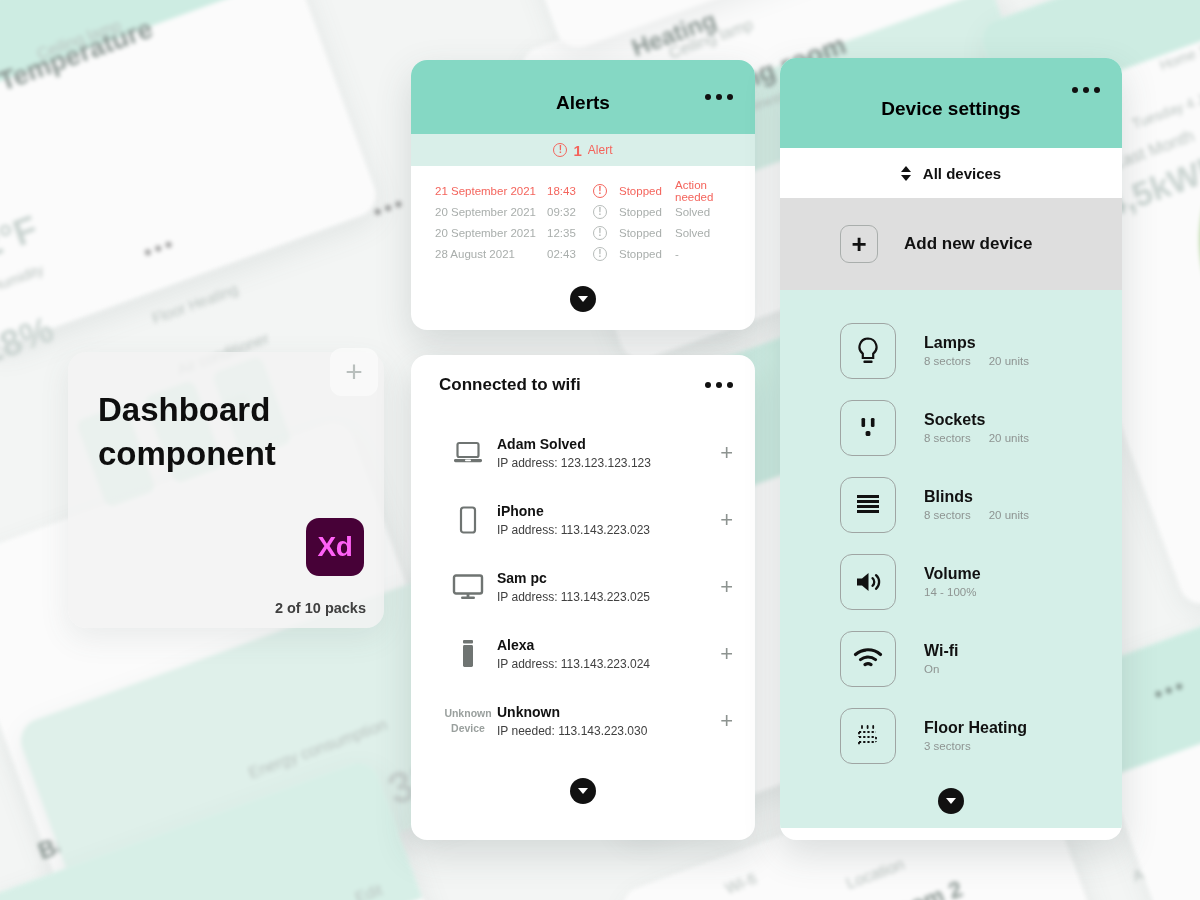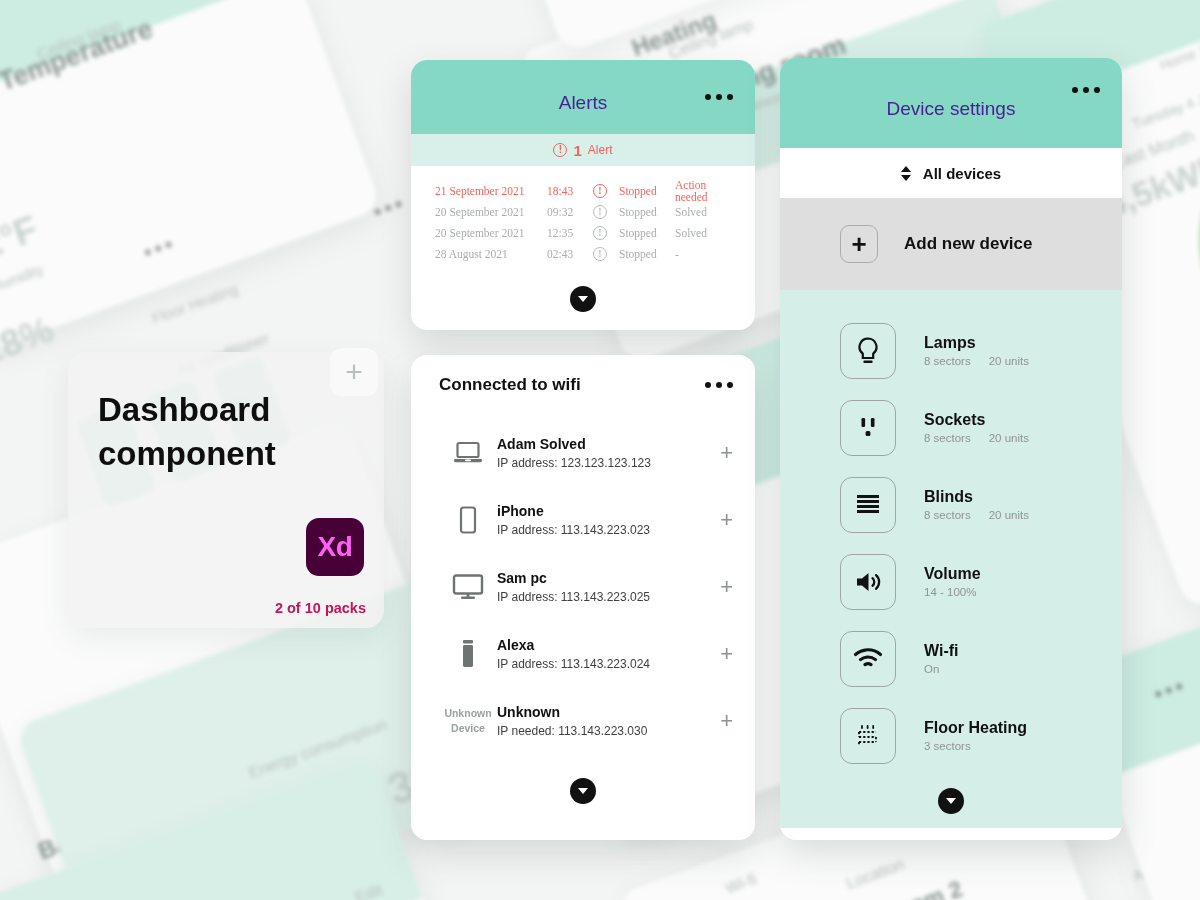--- a/index.html
+++ b/index.html
@@ -47,21 +47,21 @@
     background: #ffffff;
     border-radius: 16px;
     box-shadow: 0 14px 36px rgba(60,80,75,.17);
     overflow: hidden;
   }
   .card-head {
     background: #85d8c4;
     position: relative;
     display: flex; align-items: center; justify-content: center;
   }
-  .card-head .title { font-size: 19px; font-weight: 400; color: #4c1d95; margin-top: 12px; }
+  .card-head .title { font-size: 19px; font-weight: 700; color: #000000; margin-top: 12px; }
   .dots {
     position: absolute; right: 22px; top: 50%; transform: translateY(-50%);
     display: flex; gap: 5px;
   }
   .dots i { width: 6px; height: 6px; border-radius: 50%; background: #111; display: block; }
 
   
   #alerts { left: 411px; top: 60px; width: 344px; height: 270px; }
   #alerts .card-head { height: 74px; }
   .alert-banner {
@@ -73,21 +73,21 @@
   .excl {
     width: 14px; height: 14px; border-radius: 50%;
     border: 1.6px solid currentColor;
     display: inline-flex; align-items: center; justify-content: center;
     font-size: 10px; font-weight: 700; line-height: 1;
   }
   .excl::before { content: "!"; }
   .alert-list { padding: 14px 22px 0 24px; }
   .alert-row {
     display: flex; align-items: center;
-    font-size: 11.5px; color: #a9aeac; height: 21px; font-family: Liberation Serif, serif;
+    font-size: 11.5px; color: #a9aeac; height: 21px;
   }
   .alert-row.active { color: #f4645c; }
   .alert-row .date { width: 112px; }
   .alert-row .time { width: 46px; }
   .alert-row .ic { width: 26px; color: #b7bcba; display: flex; }
   .alert-row.active .ic { color: #f4645c; }
   .alert-row .st { width: 56px; }
   .alert-row .res { flex: 1; }
   .round-btn {
     width: 26px; height: 26px; border-radius: 50%; background: #111;
@@ -161,21 +161,21 @@
   .xdbadge {
     position: absolute; left: 238px; top: 166px;
     width: 58px; height: 58px; border-radius: 13px;
     background: #470137;
     display: flex; align-items: center; justify-content: center;
     color: #ff61f6; font-size: 28px; font-weight: 700; letter-spacing: -.5px;
     font-family: "Liberation Sans", sans-serif;
   }
   #promo .packs {
     position: absolute; right: 18px; bottom: 12px;
-    font-size: 14.5px; font-weight: 700; color: #be185d;
+    font-size: 14.5px; font-weight: 700; color: #404040;
   }
   .plusghost {
     position: absolute; right: 14px; top: 6px;
     width: 48px; height: 48px; border-radius: 12px;
     background: rgba(255,255,255,.55);
     display: flex; align-items: center; justify-content: center;
     color: #b9bfbd; font-size: 30px; font-weight: 300;
   }
 
   

